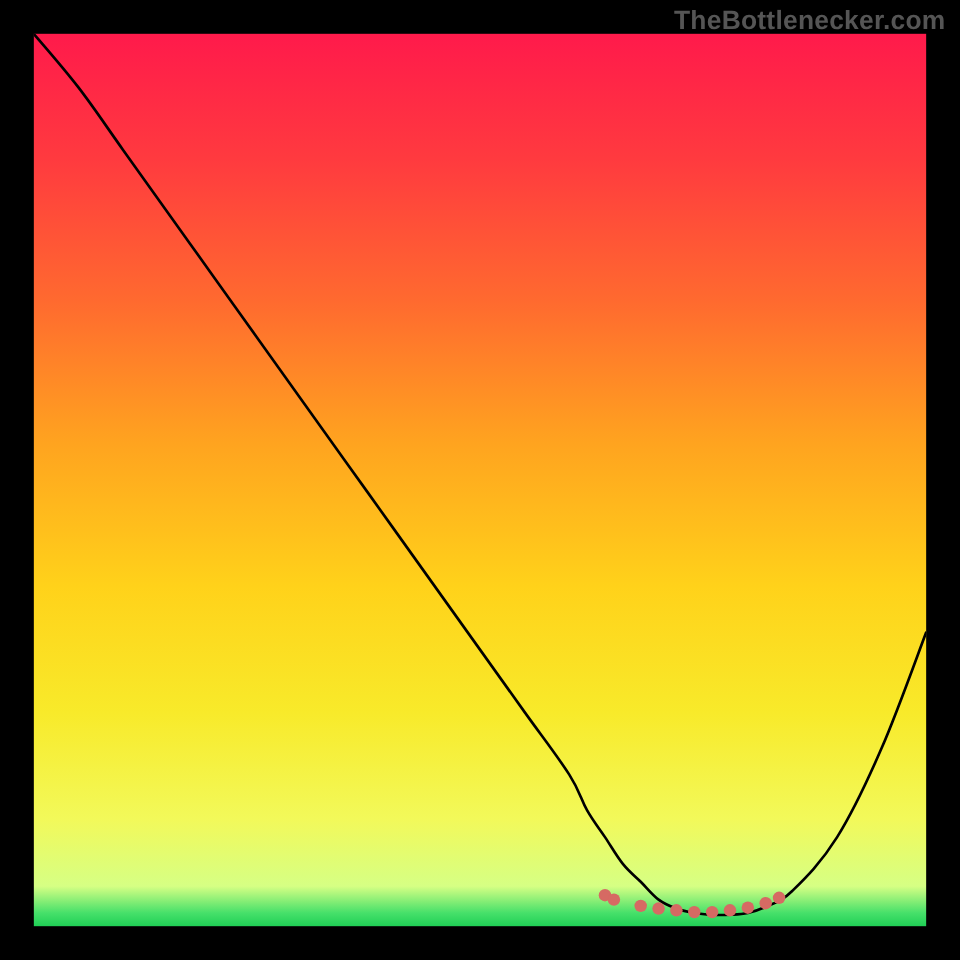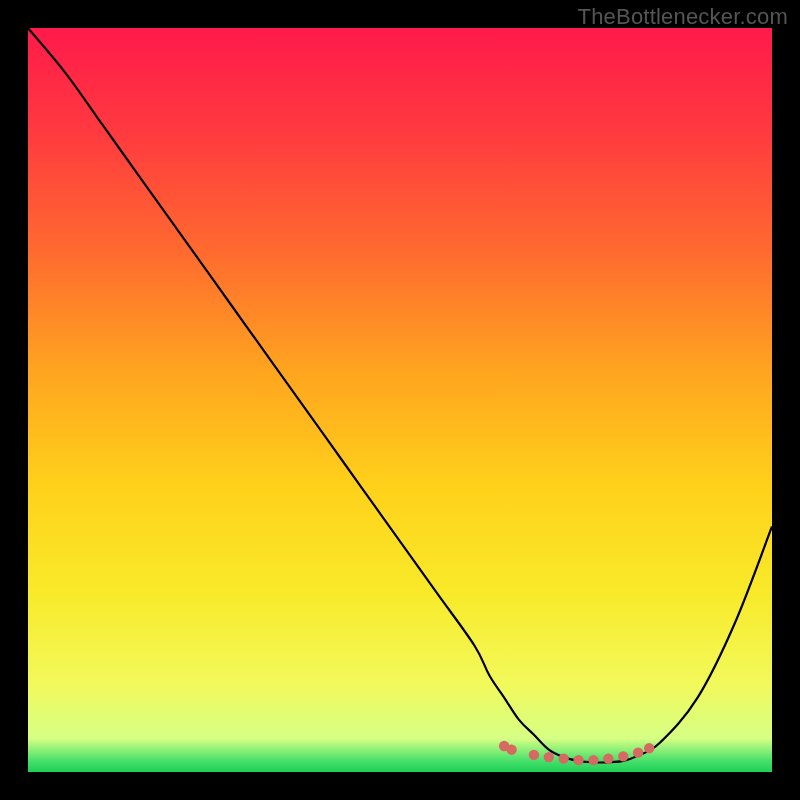--- a/index.html
+++ b/index.html
@@ -16,21 +16,21 @@
     width: 800px;
     height: 800px;
     background: #000;
   }
   .attribution {
     position: absolute;
     top: 4px;
     right: 12px;
     color: #555;
     font-size: 22px;
-    font-weight: 400;
+    font-weight: 700;
     letter-spacing: 0.2px;
     z-index: 5;
   }
   .plot-wrap {
     position: absolute;
     top: 28px;
     left: 28px;
     width: 744px;
     height: 744px;
   }

